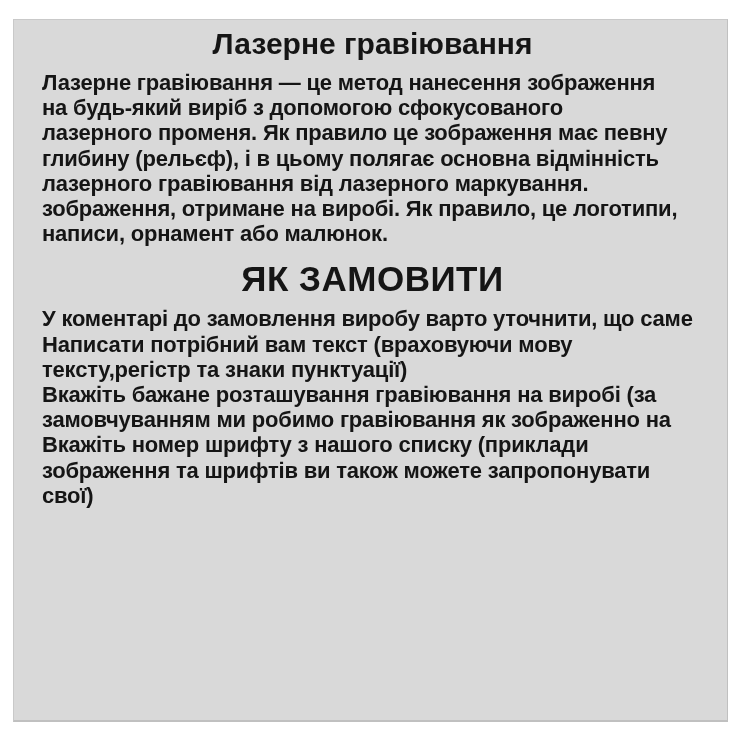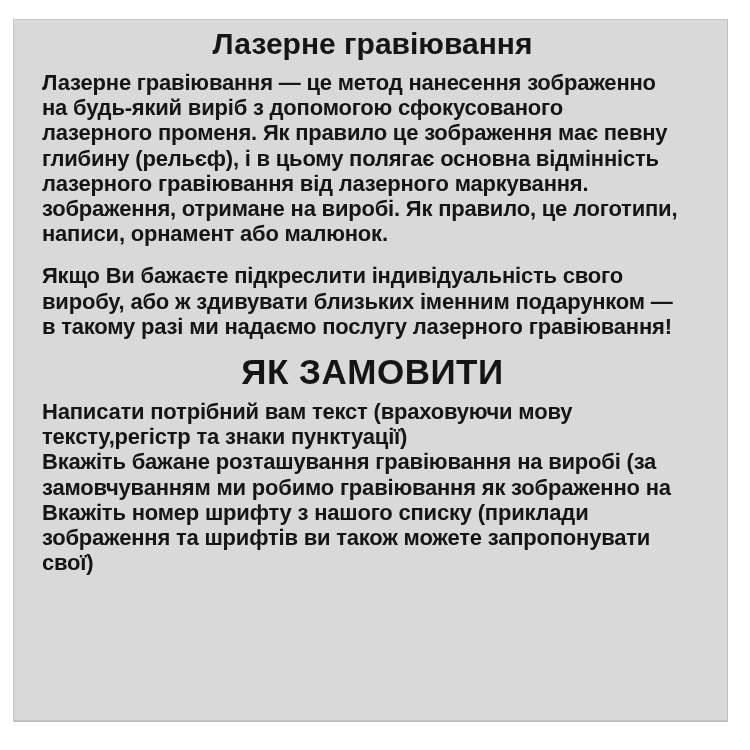--- a/index.html
+++ b/index.html
@@ -63,38 +63,34 @@
   .p3 { margin-top: 5px; }
 </style>
 </head>
 <body>
 
 <div class="page">
   <div class="panel">
     <h1 class="title">Лазерне гравіювання</h1>
 
     <div class="body p1">
-        <div class="line">Лазерне гравіювання — це метод нанесення зображенно</div>
+        <div class="line">Лазерне гравіювання — це метод нанесення зображення</div>
         <div class="line">на будь-який виріб з допомогою сфокусованого</div>
         <div class="line">лазерного променя. Як правило це зображення має певну</div>
         <div class="line">глибину (рельєф), і в цьому полягає основна відмінність</div>
         <div class="line">лазерного гравіювання від лазерного маркування.</div>
         <div class="line">зображення, отримане на виробі. Як правило, це логотипи,</div>
         <div class="line">написи, орнамент або малюнок.</div>
       </div>
 
-    <div class="body p2">
-        <div class="line">Якщо Ви бажаєте підкреслити індивідуальність свого</div>
-        <div class="line">виробу, або ж здивувати близьких іменним подарунком —</div>
-        <div class="line">в такому разі ми надаємо послугу лазерного гравіювання!</div>
-      </div>
 
     <h2 class="heading">ЯК ЗАМОВИТИ</h2>
 
     <div class="body p3">
+        <div class="line">У коментарі до замовлення виробу варто уточнити, що саме</div>
         <div class="line">Написати потрібний вам текст (враховуючи мову</div>
         <div class="line">тексту,регістр та знаки пунктуації)</div>
         <div class="line">Вкажіть бажане розташування гравіювання на виробі (за</div>
         <div class="line">замовчуванням ми робимо гравіювання як зображенно на</div>
         <div class="line">Вкажіть номер шрифту з нашого списку (приклади</div>
         <div class="line">зображення та шрифтів ви також можете запропонувати</div>
         <div class="line">свої)</div>
       </div>
   </div>
 </div>

